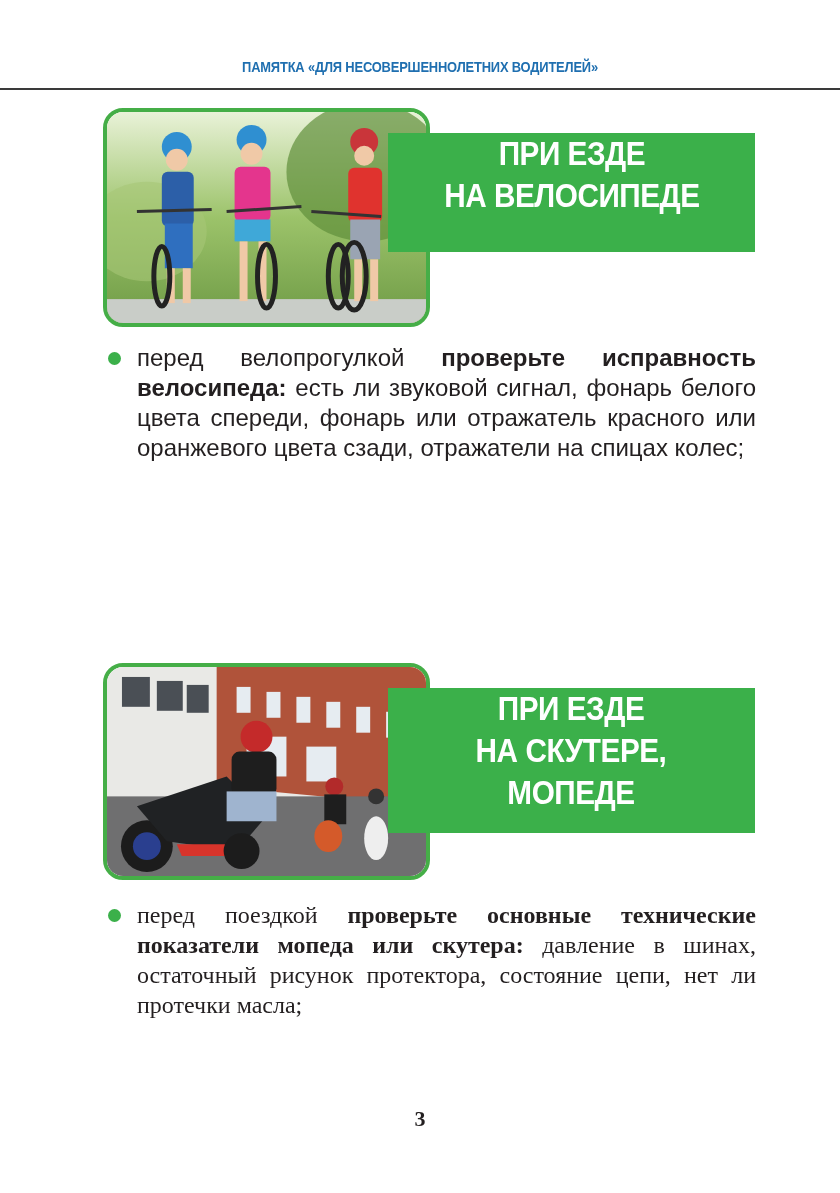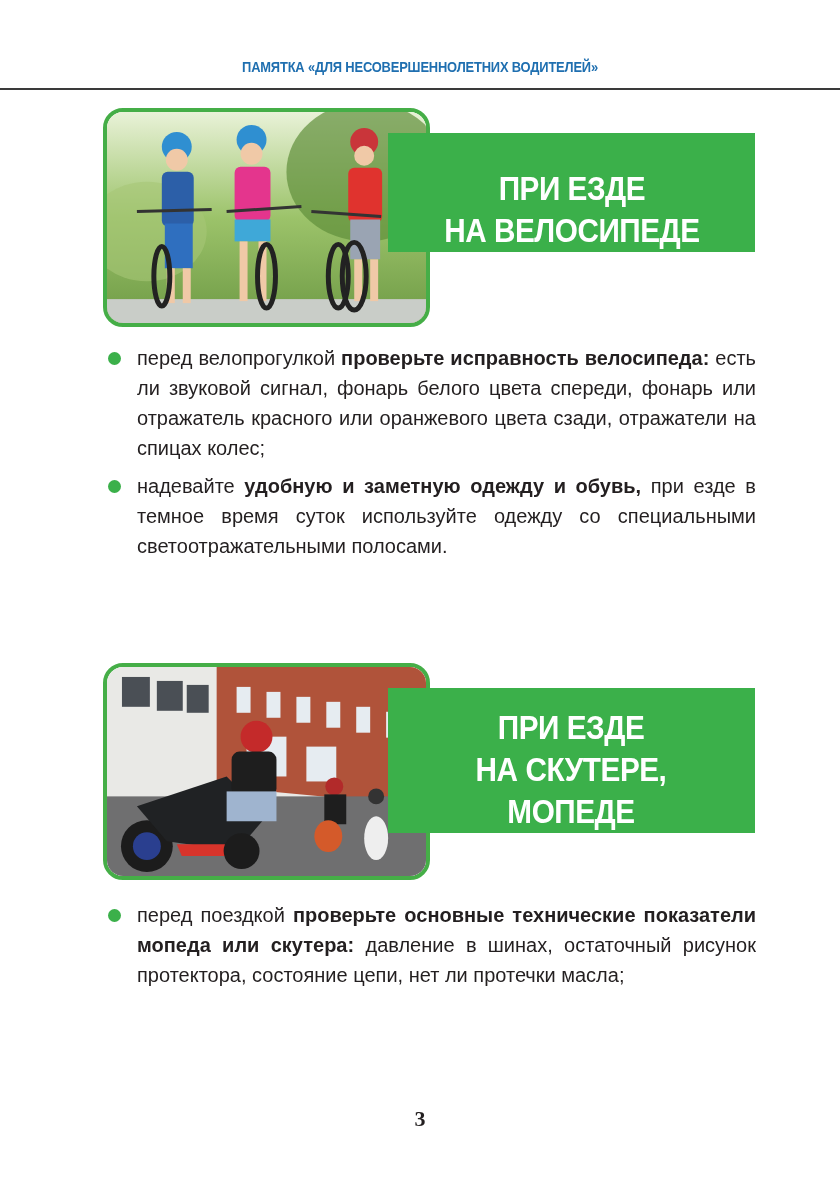--- a/index.html
+++ b/index.html
@@ -19,33 +19,33 @@
   .photo-frame {
     position: absolute; left: 103px; width: 327px;
     border: 4px solid #45ae47; border-radius: 20px; overflow: hidden;
   }
   .photo-bike { top: 108px; height: 219px; }
   .photo-scooter { top: 663px; height: 217px; }
   .photo-frame svg { display: block; width: 100%; height: 100%; }
 
   .section-banner {
     position: absolute; left: 388px; width: 367px; background: #3bb04a;
-    display: flex; align-items: flex-end; justify-content: center; text-align: center;
+    display: flex; align-items: flex-start; justify-content: center; text-align: center;
     color: #ffffff; font-weight: bold; font-size: 33px; line-height: 42px;
     font-family: "Liberation Sans", sans-serif; letter-spacing: -0.5px;
   }
   .banner-bike { top: 133px; height: 119px; }
   .banner-scooter { top: 688px; height: 145px; }
   .banner-text { white-space: pre-line; transform: scaleX(0.9); }
 
   .bullet-list { position: absolute; left: 106px; width: 650px; list-style: none; }
   .list-bike { top: 343px; }
-  .list-scooter { top: 900px; }
+  .list-scooter { top: 900px; font-family: Liberation Serif, serif; }
   .bullet-item {
-    position: relative; padding-left: 31px; font-size: 20px; line-height: 30px;
+    position: relative; padding-left: 31px; font-size: 24px; line-height: 30px;
     text-align: justify; margin-bottom: 8px; color: #231f20;
   }
   .bullet-item .dot {
     position: absolute; left: 2px; top: 9px; width: 13px; height: 13px;
     border-radius: 50%; background: #3bb04a;
   }
   .bullet-item b { font-weight: bold; }
   .bullet-text { display: inline; }
 
   .page-number {
@@ -110,24 +110,20 @@
 <div class="section-banner banner-bike">
   <span class="banner-text">ПРИ ЕЗДЕ
 НА ВЕЛОСИПЕДЕ</span>
 </div>
 
 <ul class="bullet-list list-bike">
   <li class="bullet-item">
     <span class="dot"></span>
     <span class="bullet-text"><span>перед велопрогулкой </span><b>проверьте исправность велосипеда:</b><span> есть ли звуковой сигнал, фонарь белого цвета спереди, фонарь или отражатель красного или оранжевого цвета сзади, отражатели на спицах колес;</span></span>
   </li>
-  <li class="bullet-item">
-    <span class="dot"></span>
-    <span class="bullet-text"><span>надевайте </span><b>удобную и заметную одежду и обувь,</b><span> при езде в темное время суток используйте одежду со специальными светоотражательными полосами.</span></span>
-  </li>
 </ul>
 
 <div class="photo-frame photo-scooter">
   <svg viewBox="0 0 320 210" preserveAspectRatio="none">
     <rect width="320" height="210" fill="#e9e9e6"></rect>
     <polygon points="110,0 320,0 320,140 110,120" fill="#b0533a"></polygon>
     <g fill="#e6ecf1">
       <rect x="130" y="20" width="14" height="26"></rect>
         <rect x="160" y="25" width="14" height="26"></rect>
       <rect x="190" y="30" width="14" height="26"></rect>

